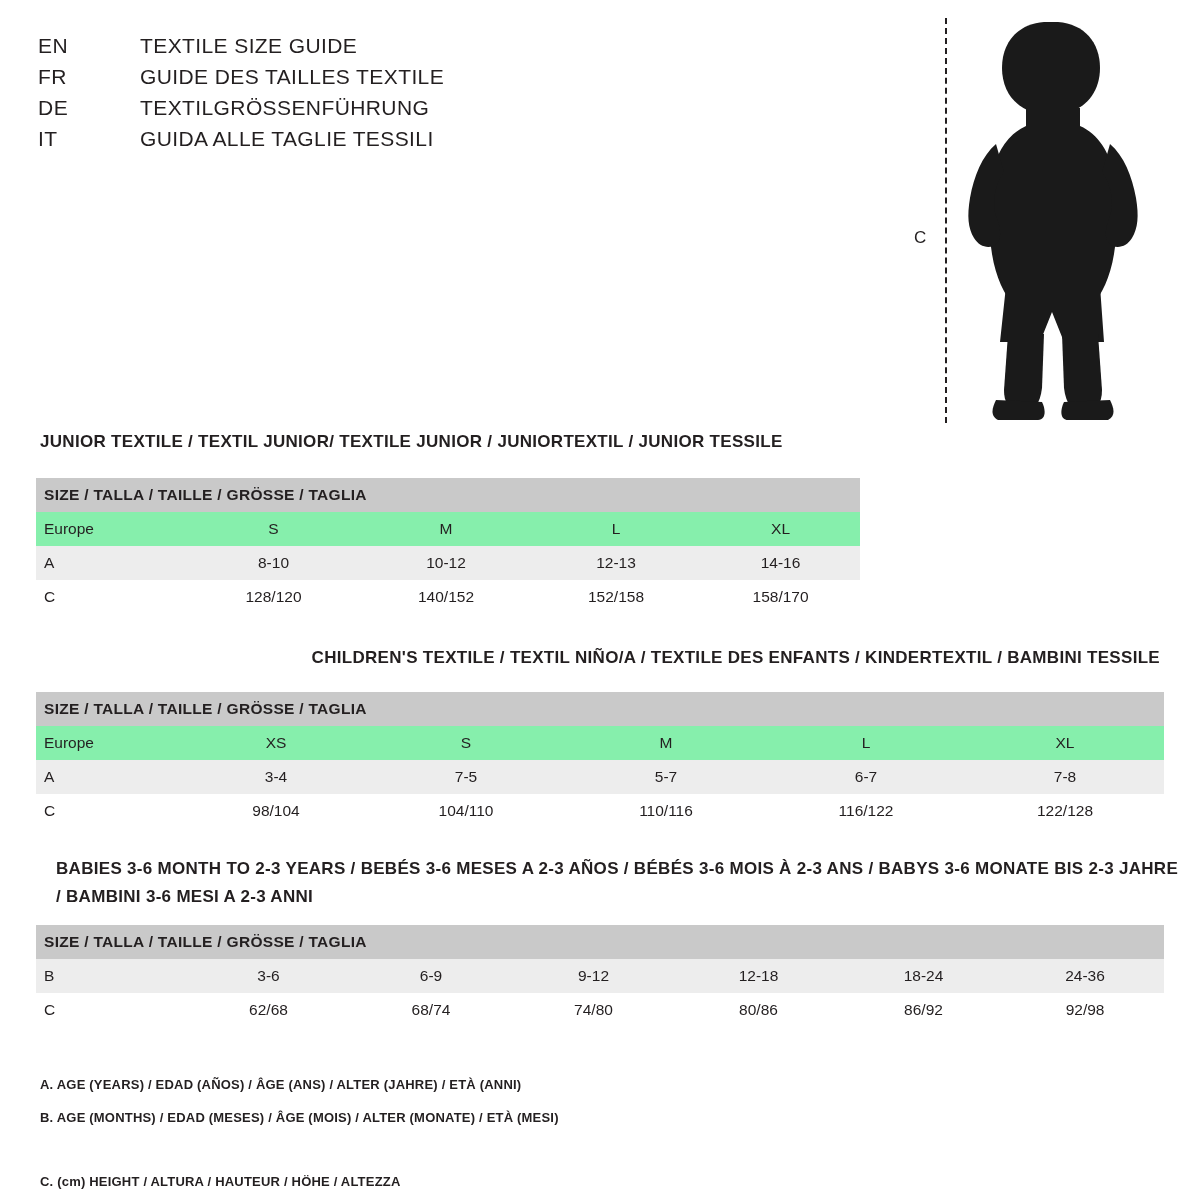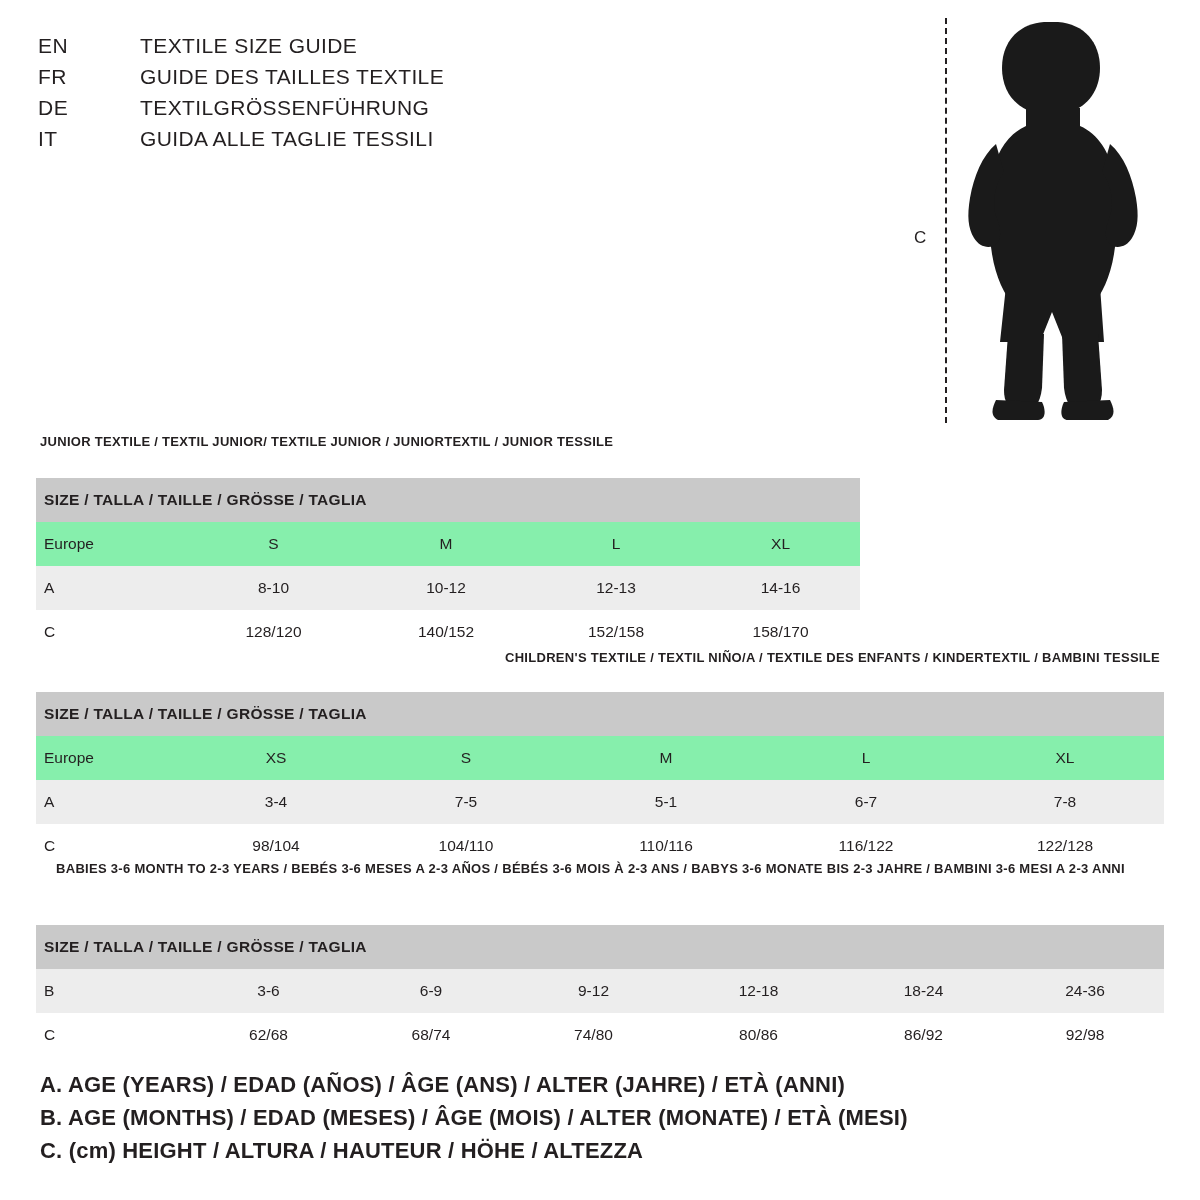--- a/index.html
+++ b/index.html
@@ -69,39 +69,39 @@
   }
   .silhouette {
     position: absolute;
     left: 52px;
     top: 6px;
   }
 
   
   .section-title {
     position: absolute;
-    font-size: 13px;
+    font-size: 17px;
     font-weight: 700;
     letter-spacing: 0.3px;
     color: #231f20;
     text-transform: uppercase;
     line-height: 28px;
   }
 
   
   table.size-table {
     position: absolute;
     border-collapse: collapse;
     table-layout: fixed;
     font-size: 16px;
     color: #231f20;
   }
   table.size-table td {
     padding: 0;
-    height: 44px;
+    height: 34px;
     vertical-align: middle;
   }
   .band {
     background: #c9c9c9;
     font-weight: 700;
     letter-spacing: 0.3px;
     font-size: 15.5px;
     text-transform: uppercase;
     padding-left: 8px !important;
   }
@@ -123,28 +123,28 @@
   }
 
   
   .legend {
     position: absolute;
     left: 40px;
     top: 1068px;
     width: 1000px;
   }
   .legend-line {
-    font-size: 22px;
+    font-size: 13px;
     font-weight: 700;
     letter-spacing: 0.2px;
     line-height: 33px;
     color: #231f20;
     text-transform: uppercase;
   }
-  .legend-line.mixed { text-transform: none; }
+  .legend-line.mixed { text-transform: none; margin-top: 31px; }
 </style>
 </head>
 <body>
 
 <div class="lang-block">
   <div class="lang-row">
     <span class="lang-code">EN</span>
     <span class="lang-text">TEXTILE SIZE GUIDE</span>
   </div>
   <div class="lang-row">
@@ -253,21 +253,21 @@
       <td class="cell-head">XS</td>
       <td class="cell-head">S</td>
       <td class="cell-head">M</td>
       <td class="cell-head">L</td>
       <td class="cell-head">XL</td>
     </tr>
     <tr class="row-shade">
       <td class="cell-label">A</td>
       <td class="cell-val">3-4</td>
       <td class="cell-val">7-5</td>
-      <td class="cell-val">5-1</td>
+      <td class="cell-val">5-7</td>
       <td class="cell-val">6-7</td>
       <td class="cell-val">7-8</td>
     </tr>
     <tr class="row-plain">
       <td class="cell-label">C</td>
       <td class="cell-val">98/104</td>
       <td class="cell-val">104/110</td>
       <td class="cell-val">110/116</td>
       <td class="cell-val">116/122</td>
       <td class="cell-val">122/128</td>

